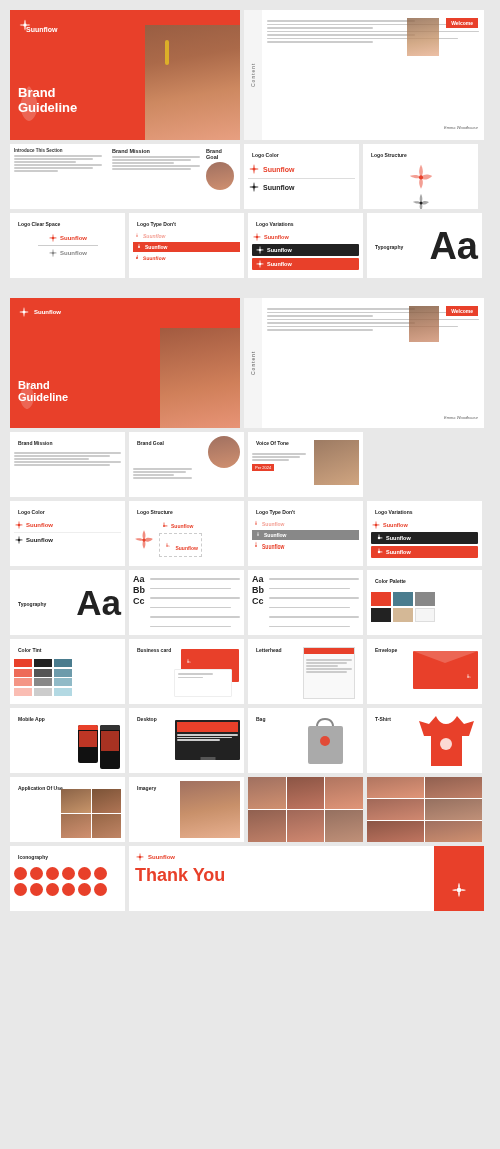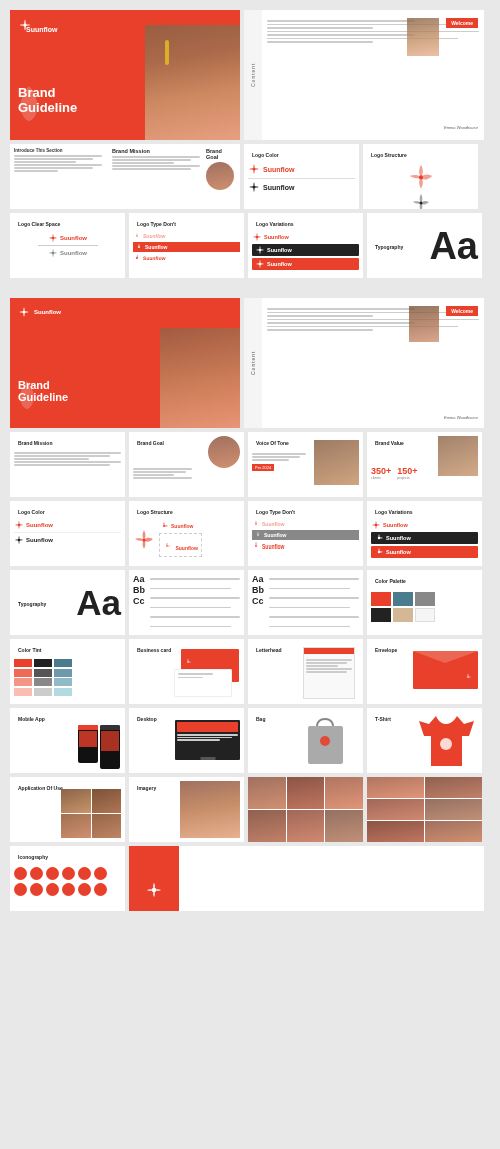--- a/index.html
+++ b/index.html
@@ -573,38 +573,20 @@
         <div style="position:absolute;right:4px;top:8px;width:45px;height:45px;background:linear-gradient(160deg,#8B6347,#c8956a);opacity:0.85;"></div>
         <div class="small-text-lines" style="margin-top:5px;width:50%;">
           <div class="stl stl-f"></div>
             <div class="stl stl-l"></div>
             <div class="stl stl-m"></div>
           <div style="background:#e8402a;font-size:4px;color:#fff;padding:1px 3px;margin-top:2px;width:fit-content;">Per 2024</div>
         </div>
       </div>
     </div>
 
-    <div class="slide" style="width:115px;height:65px;">
-      <div style="padding:4px;position:relative;height:100%;">
-        <div class="slide-label">
-          <span>Brand Value</span>
-        </div>
-        <div style="position:absolute;right:4px;top:4px;width:40px;height:40px;background:linear-gradient(160deg,#8B6347,#c8956a);opacity:0.8;"></div>
-        <div style="display:flex;gap:6px;margin-top:18px;">
-          <div>
-            <div style="font-size:9px;font-weight:bold;color:#e8402a;">350+</div>
-            <div style="font-size:3.5px;color:#888;">clients</div>
-          </div>
-          <div>
-            <div style="font-size:9px;font-weight:bold;color:#e8402a;">150+</div>
-            <div style="font-size:3.5px;color:#888;">projects</div>
-          </div>
-        </div>
-      </div>
-    </div>
   </div>
 
   <div class="row row7">
     <div class="slide" style="width:115px;height:65px;">
       <div style="padding:4px;">
         <div class="slide-label">
           <span>Logo Color</span>
         </div>
         <div style="margin-top:3px;display:flex;flex-direction:column;gap:2px;">
           <div style="display:flex;align-items:center;gap:2px;">
@@ -1038,20 +1020,35 @@
           <div style="width:13px;height:13px;border-radius:50%;background:#e8402a;"></div>
           <div style="width:13px;height:13px;border-radius:50%;background:#e8402a;"></div>
           <div style="width:13px;height:13px;border-radius:50%;background:#e8402a;"></div>
         </div>
       </div>
     </div>
 
     <div class="slide" style="width:355px;height:65px;">
       <div style="display:flex;height:100%;">
 
+        <div style="flex:1;padding:6px;position:relative;">
+
+          <div style="display:flex;align-items:center;gap:3px;margin-bottom:4px;">
+            <svg width="10" height="10" viewBox="0 0 20 20">
+              <path d="M10 2 C10 2, 8 6, 10 10 C12 6, 10 2, 10 2Z" fill="#e8402a"></path>
+              <path d="M18 10 C18 10, 14 8, 10 10 C14 12, 18 10, 18 10Z" fill="#e8402a"></path>
+              <path d="M10 18 C10 18, 12 14, 10 10 C8 14, 10 18, 10 18Z" fill="#e8402a"></path>
+              <path d="M2 10 C2 10, 6 12, 10 10 C6 8, 2 10, 2 10Z" fill="#e8402a"></path>
+              <circle cx="10" cy="10" r="2.5" fill="#e8402a"></circle>
+            </svg>
+            <span style="font-size:6px;font-weight:bold;color:#e8402a;">Suunflow</span>
+          </div>
+
+          <div style="font-size:18px;font-weight:900;color:#e8402a;line-height:1.05;">Thank You</div>
+        </div>
 
         <div style="width:50px;background:#e8402a;position:relative;">
           <div style="position:absolute;bottom:8px;left:50%;transform:translateX(-50%);">
             <svg width="18" height="18" viewBox="0 0 20 20">
               <path d="M10 2 C10 2, 8 6, 10 10 C12 6, 10 2, 10 2Z" fill="white"></path>
               <path d="M18 10 C18 10, 14 8, 10 10 C14 12, 18 10, 18 10Z" fill="white"></path>
               <path d="M10 18 C10 18, 12 14, 10 10 C8 14, 10 18, 10 18Z" fill="white"></path>
               <path d="M2 10 C2 10, 6 12, 10 10 C6 8, 2 10, 2 10Z" fill="white"></path>
               <circle cx="10" cy="10" r="2.5" fill="white"></circle>
             </svg>

